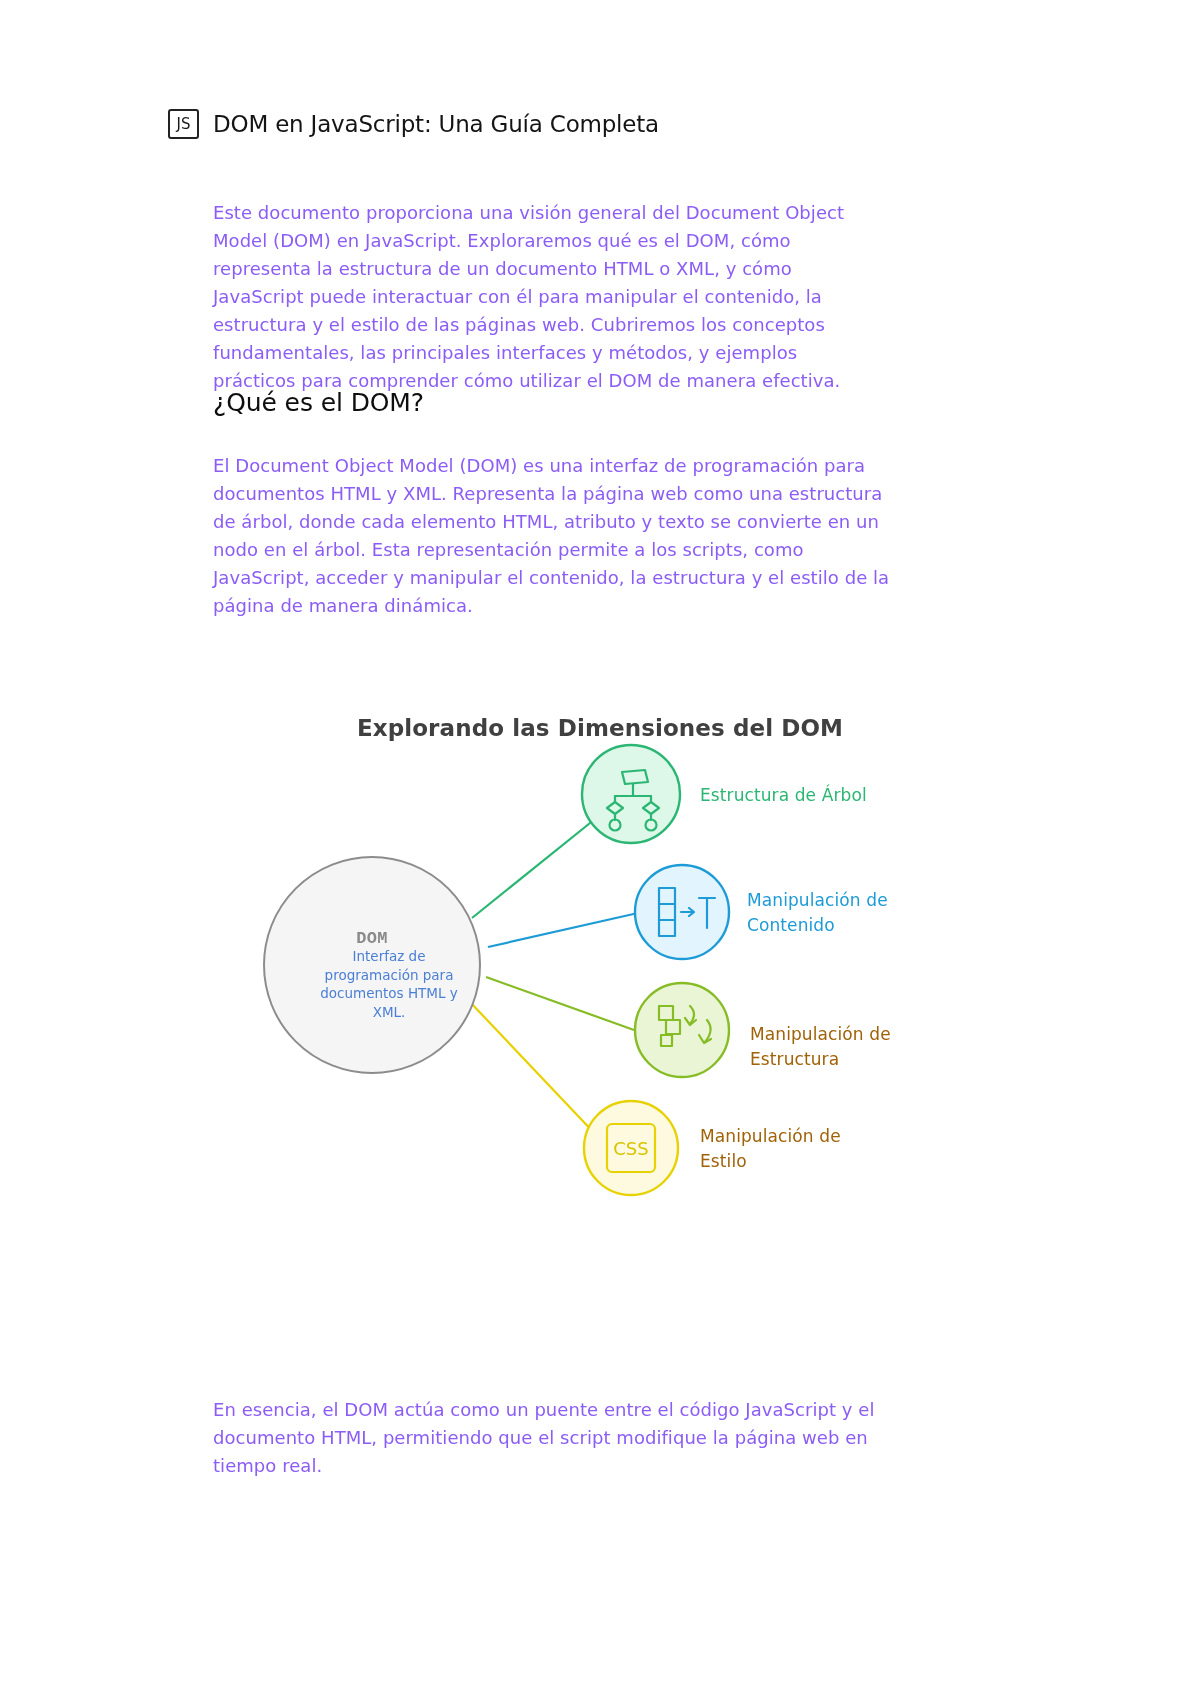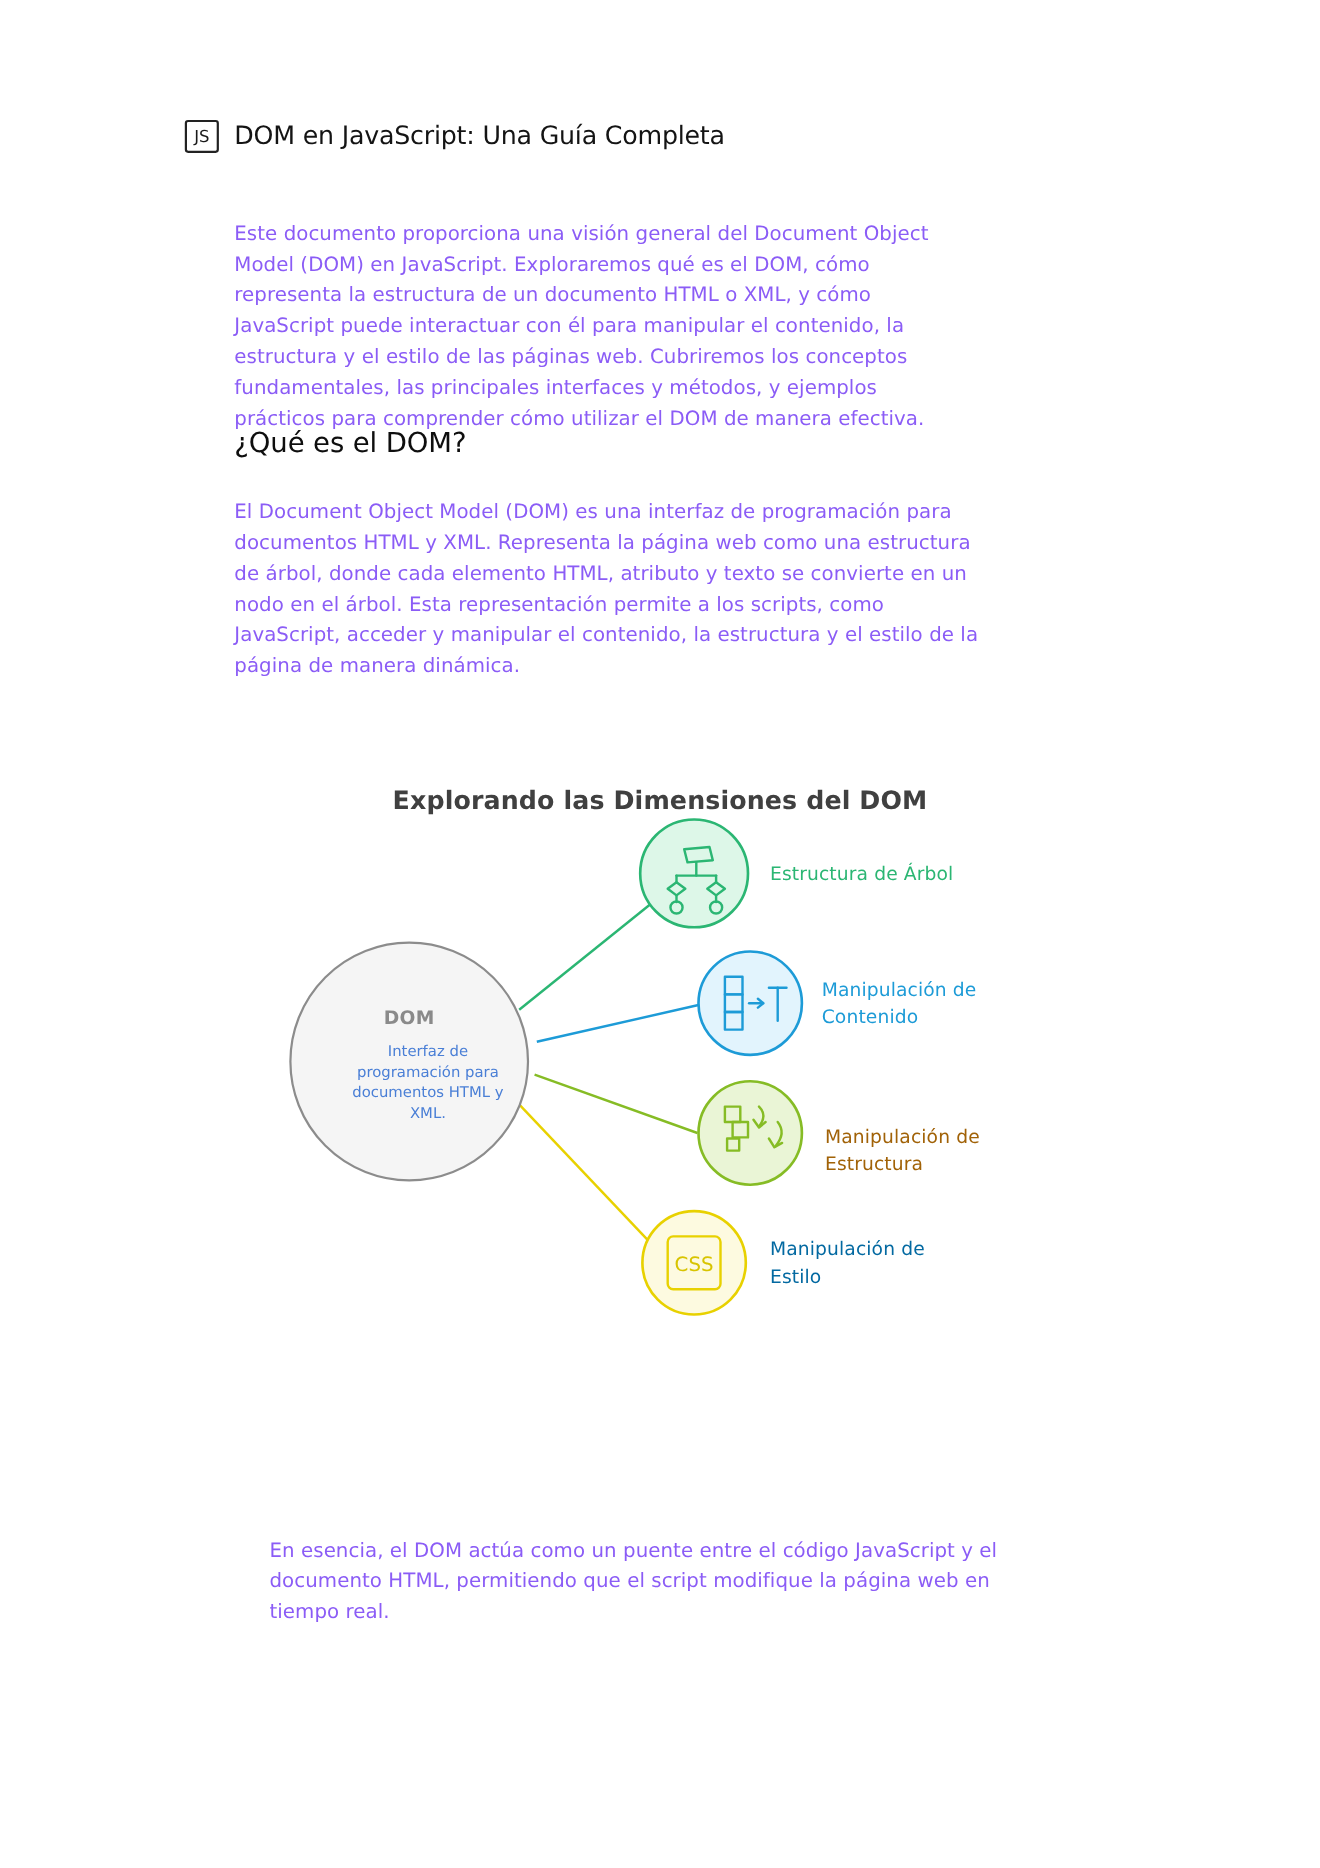--- a/index.html
+++ b/index.html
@@ -55,21 +55,21 @@
   h2.section-heading {
     position: absolute;
     top: 388px;
     margin: 0;
     font-size: 25px;
     font-weight: 400;
     color: #0e0e0e;
     letter-spacing: -0.1px;
   }
   #what-is-para { position: absolute; top: 452px; width: 690px; }
-  #closing-para { position: absolute; top: 1396px; width: 690px; margin-left: 32px; }
+  #closing-para { position: absolute; top: 1396px; width: 690px; }
 
   
   .diagram {
     position: absolute;
     left: 0; top: 650px;
     width: 1200px; height: 580px; padding-left: 44px;
   }
   .diagram-title {
     position: absolute;
     top: 65px; left: 0; width: 1200px;
@@ -182,22 +182,22 @@
 
       <g>
         <circle cx="631" cy="498" r="47" fill="#fdfae0" stroke="#e8d100" stroke-width="2.4"></circle>
         <g stroke="#e8d100" stroke-width="2.2" fill="none" stroke-linejoin="round" stroke-linecap="round">
           <rect x="607" y="474" width="48" height="48" rx="5"></rect>
         </g>
         <text x="631" y="505" text-anchor="middle" font-family="DejaVu Sans, Liberation Sans, sans-serif" font-size="18" fill="#d8c400">CSS</text>
       </g>
     </svg>
 
-    <div class="center-title" style="left:272px; top:266px;">DOM</div>
+    <div class="center-title" style="left:272px; top:279px;font-family:Liberation Mono, monospace;">DOM</div>
     <div class="center-desc" style="left:297px; top:297px;">Interfaz de programación para documentos HTML y XML.</div>
 
     <div class="node-label" style="left:700px; top:133px; width:230px; color:#2bb673;">Estructura de Árbol</div>
     <div class="node-label" style="left:747px; top:238px; width:170px; color:#1d9bd7;">Manipulación de Contenido</div>
     <div class="node-label" style="left:750px; top:372px; width:175px; color:#a16207;">Manipulación de Estructura</div>
-    <div class="node-label" style="left:700px; top:474px; width:170px; color:#0369a1;">Manipulación de Estilo</div>
+    <div class="node-label" style="left:700px; top:474px; width:170px; color:#a16207;">Manipulación de Estilo</div>
   </div>
 
 </div>
 
 </body></html>

